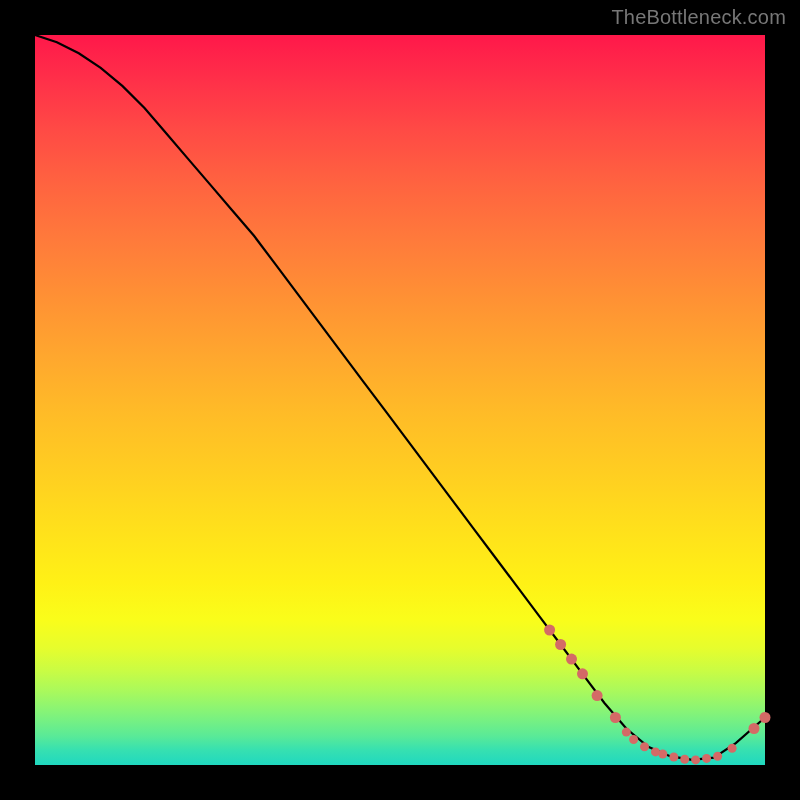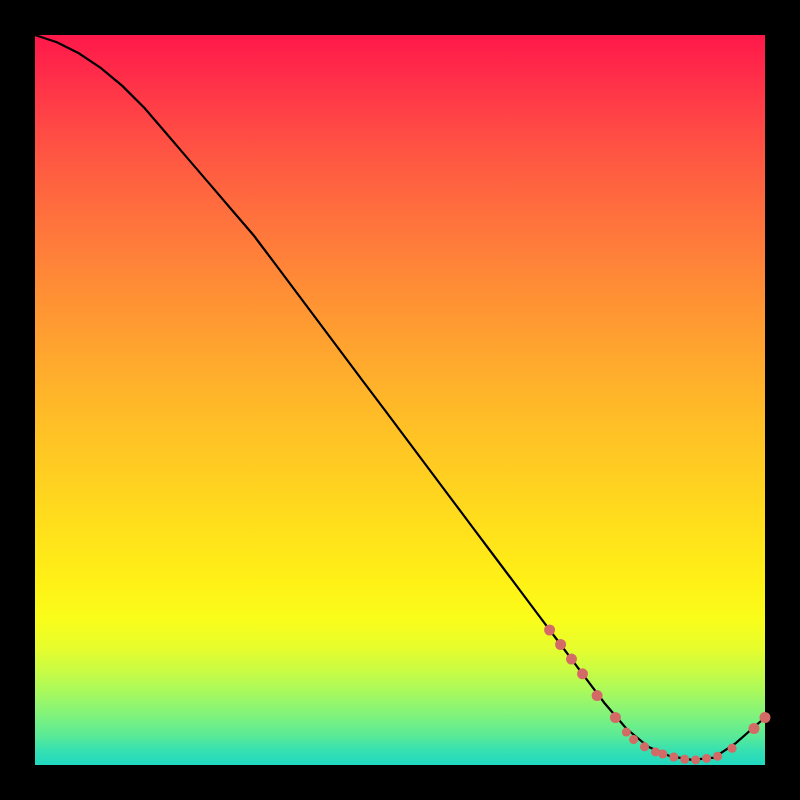--- a/index.html
+++ b/index.html
@@ -73,20 +73,21 @@
   .dot {
     fill: #d46a66; 
     stroke: none;
   }
 </style>
 </head>
 <body>
 
 <div class="stage">
 
+  <div class="watermark">TheBottleneck.com</div>
 
   <div class="plot-area">
     <svg class="curve" viewBox="0 0 730 730" preserveAspectRatio="none">
       <path id="main-path" class="main-curve" d="M0.0 0.0 L21.9 7.3 L43.8 18.3 L65.7 32.9 L87.6 51.1 L109.5 73.0 L131.4 98.5 L153.3 124.1 L175.2 149.6 L197.1 175.2 L219.0 200.8 L240.9 229.9 L262.8 259.1 L284.7 288.4 L306.6 317.6 L328.5 346.8 L350.4 375.9 L372.3 405.1 L394.2 434.3 L416.1 463.6 L438.0 492.8 L459.9 522.0 L481.8 551.1 L503.7 580.4 L525.6 609.5 L547.5 638.8 L569.4 668.0 L591.3 693.5 L613.2 711.8 L635.1 721.2 L657.0 724.9 L678.9 722.7 L700.8 708.1 L730.0 682.5" stroke="#000000"></path>
       <g id="dots-group">
           <circle cx="514.6" cy="595.0" r="5.5" class="dot" fill="#d46a66"></circle>
           <circle cx="525.6" cy="609.5" r="5.5" class="dot" fill="#d46a66"></circle>
           <circle cx="536.5" cy="624.1" r="5.5" class="dot" fill="#d46a66"></circle>
           <circle cx="547.5" cy="638.8" r="5.5" class="dot" fill="#d46a66"></circle>
           <circle cx="562.1" cy="660.6" r="5.5" class="dot" fill="#d46a66"></circle>

